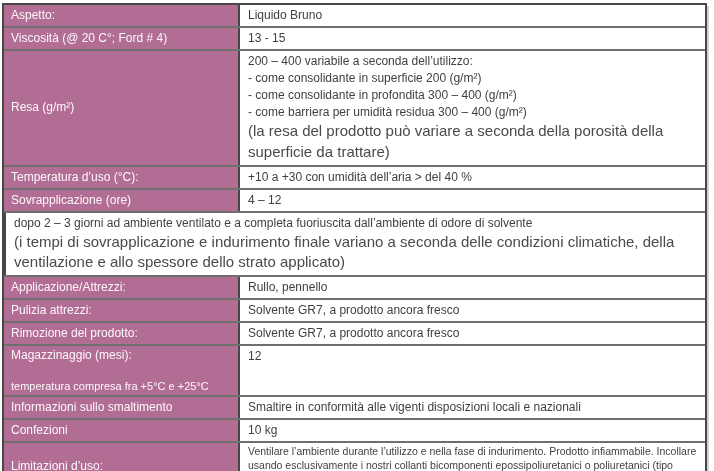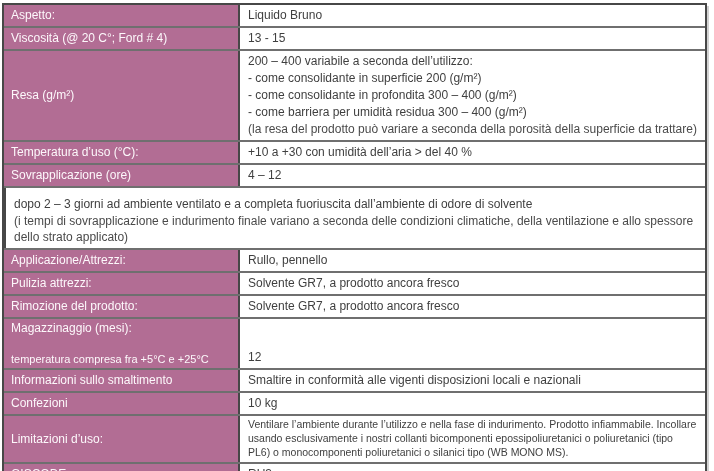--- a/index.html
+++ b/index.html
@@ -32,27 +32,27 @@
     font-size: 12px;
     line-height: 1.25;
   }
   .value-cell {
     flex: 1 1 auto;
     background: #ffffff;
     color: var(--value-text, #3f3f3f);
     border-left: 2px solid var(--border-outer, #474747);
     display: flex;
     flex-direction: column;
-    justify-content: flex-end;
+    justify-content: flex-start;
     padding: 2px 8px 2px 8px;
     font-size: 12px;
     line-height: 1.42;
   }
   .sublabel { font-size: 11px; line-height: 1.3; margin-top: 16px; }
-  .note { font-size: 12px; line-height: 1.38; color: #4a4a4a; }
+  .note { font-size: 15px; line-height: 1.38; color: #4a4a4a; }
   .small-val { font-size: 10.5px; line-height: 1.32; }
   
   .h21 { min-height: 21px; }
   .h90 { min-height: 90px; }
   .h62 { min-height: 62px; }
   .h32 { min-height: 32px; }
   .h42 { min-height: 42px; }
   .h16 { min-height: 16px; border-radius: 9px; }
 </style>
 </head>

